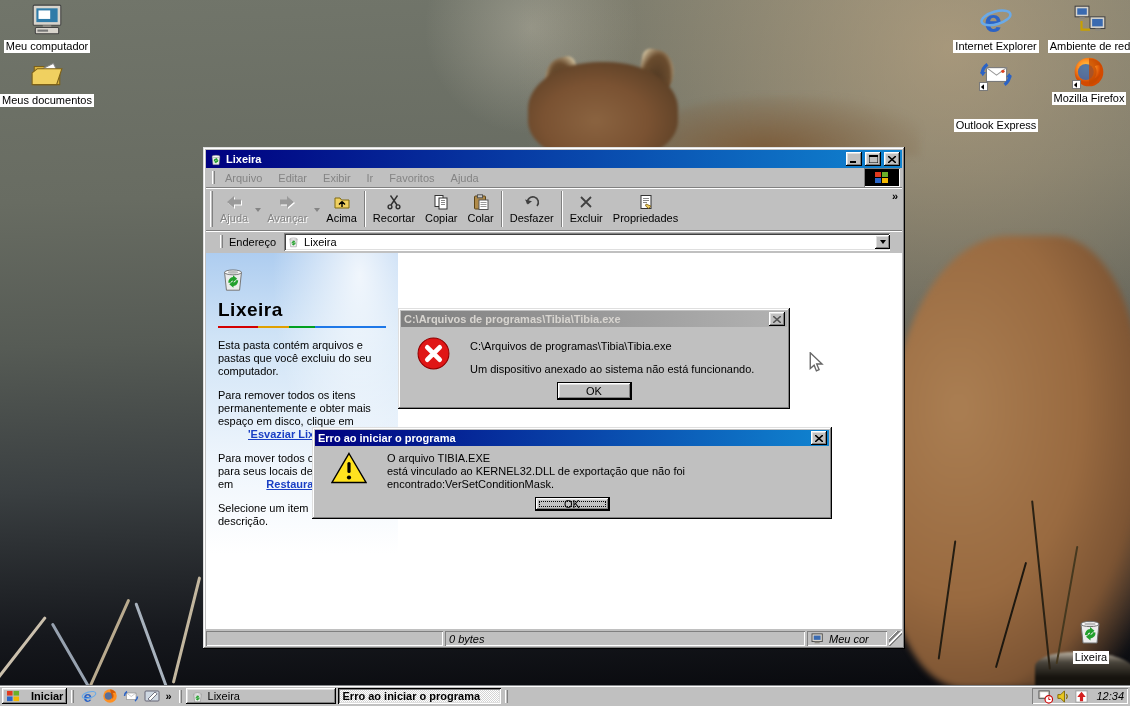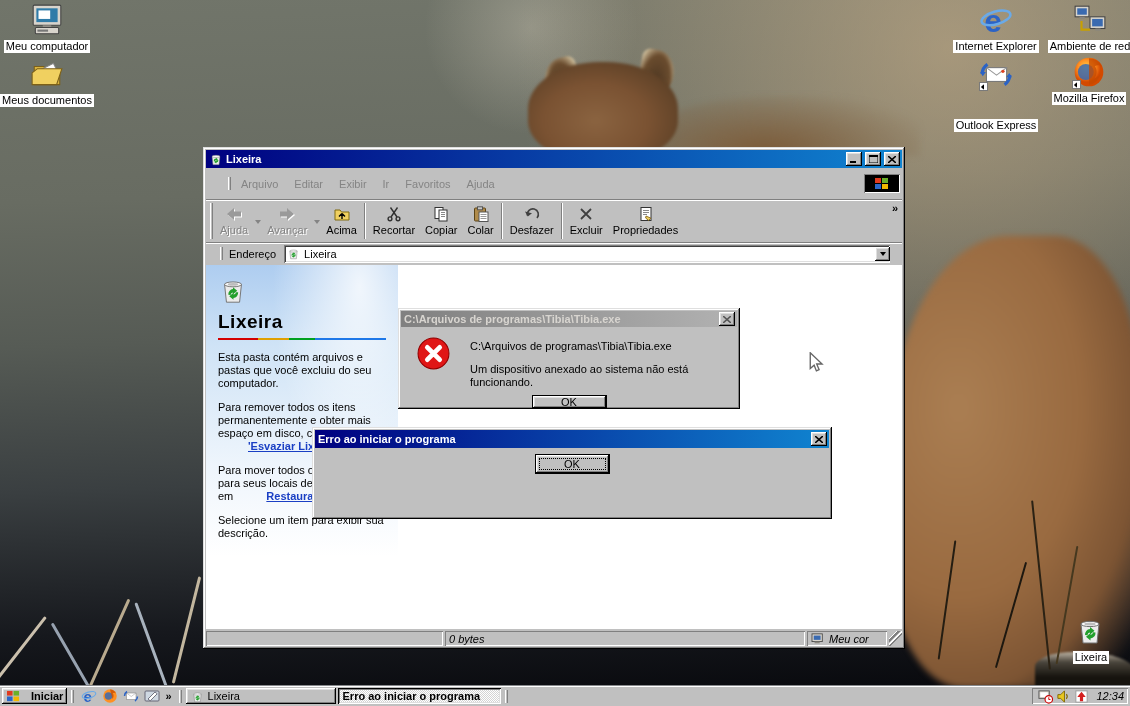--- a/index.html
+++ b/index.html
@@ -42,21 +42,21 @@
   .dicon .img { width:34px; height:34px; position:relative; }
   .dicon .lbl { margin-top:3px; background:#fff; color:#000; padding:0 2px; white-space:nowrap; line-height:13px; }
   .shortcut { position:absolute; left:0; bottom:0; width:9px; height:9px; background:#fff; border:1px solid #7a7a7a; }
   .shortcut:after { content:""; position:absolute; left:2px; top:2px; border:2px solid transparent; border-bottom-color:#000; border-left-color:#000; transform:rotate(45deg); }
   
   .window { position:absolute; left:203px; top:147px; width:702px; height:502px; padding:3px; display:flex; flex-direction:column; }
   .titlebar { height:18px; display:flex; align-items:center; gap:3px; padding:1px 2px 1px 3px;
     background:linear-gradient(90deg,#000080,#1084d0); color:#fff; font-weight:bold; }
   .titlebar .t { flex:1; white-space:nowrap; overflow:hidden; }
   .tbtn { width:16px; height:14px; display:flex; align-items:center; justify-content:center; flex:none; }
-  .menubar { height:31px; display:flex; align-items:center; padding-left:20px; }
+  .menubar { height:19px; display:flex; align-items:center; padding-left:4px; }
   .menubar .mi { padding:2px 8px; color:#848484; }
   .grip { width:3px; height:13px; margin:0 2px; border-left:1px solid #fff; border-right:1px solid #808080; flex:none; }
   .throbber { margin-left:auto; margin-right:2px; width:36px; height:19px; background:#000; display:flex; align-items:center; justify-content:center; box-shadow: inset 1px 1px 0 #808080, inset -1px -1px 0 #fff; }
   .toolbar { height:43px; display:flex; align-items:center; padding:1px 2px; border-top:1px solid #808080; box-shadow:inset 0 1px 0 #fff; position:relative; }
   .tbtn2 { height:39px; padding:2px 5px 1px; display:flex; flex-direction:column; align-items:center; justify-content:flex-start; gap:2px; color:#000; }
   .tbtn2 .ic { height:18px; display:flex; align-items:flex-end; }
   .tbtn2.dis { color:#848484; text-shadow:1px 1px 0 #fff; }
   .dd { width:9px; height:39px; display:flex; align-items:center; justify-content:center; }
   .dd:after { content:""; border:3px solid transparent; border-top:4px solid #848484; margin-top:4px; }
   .tsep { width:2px; height:36px; margin:0 2px; border-left:1px solid #808080; border-right:1px solid #fff; }
@@ -408,21 +408,21 @@
             <rect x="1" y="1" width="12" height="9" fill="#d8d4cc" stroke="#444"></rect>
             <rect x="3" y="3" width="8" height="5" fill="#3a6ab0"></rect>
             <rect x="4" y="10" width="6" height="2" fill="#8a867e"></rect>
           </svg>
         <span>Meu cor</span>
       </span>
       <span class="sgrip"></span>
     </div>
   </div>
 
-  <div class="dialog fr" style="left:398px;top:308px;width:342px;height:101px;z-index:10">
+  <div class="dialog fr" style="left:398px;top:308px;width:392px;height:101px;z-index:10">
     <div class="titlebar inactive-title">
       <span class="t">C:\Arquivos de programas\Tibia\Tibia.exe</span>
       <span class="tbtn bo">
           <svg width="8" height="7" viewBox="0 0 8 7">
             <path d="M0 0 L8 7 M8 0 L0 7" stroke="#555" stroke-width="1.6"></path>
           </svg>
         </span>
     </div>
     <div class="dlg-body">
       <svg width="33" height="33" viewBox="0 0 32 32" style="flex:none">
@@ -440,20 +440,31 @@
   </div>
 
   <div class="dialog fr" style="left:312px;top:427px;width:520px;height:92px;z-index:20">
     <div class="titlebar">
       <span class="t">Erro ao iniciar o programa</span>
       <span class="tbtn bo">
           <svg width="8" height="7" viewBox="0 0 8 7">
             <path d="M0 0 L8 7 M8 0 L0 7" stroke="#000" stroke-width="1.6"></path>
           </svg>
         </span>
+    </div>
+    <div class="dlg-body" style="padding-top:6px">
+      <svg width="36" height="32" viewBox="0 0 36 32" style="flex:none">
+          <path d="M18 1.5 L35 30.5 L1 30.5 Z" fill="#ffe21f" stroke="#000" stroke-width="1.4"></path>
+          <rect x="16.4" y="10" width="3.2" height="11" rx="1.6" fill="#000"></rect>
+          <circle cx="18" cy="25.5" r="2.1" fill="#000"></circle>
+        </svg>
+      <div class="dlg-text" style="padding-top:0">
+        <div>O arquivo TIBIA.EXE</div>
+        <div>está vinculado ao KERNEL32.DLL de exportação que não foi encontrado:VerSetConditionMask.</div>
+      </div>
     </div>
     <span class="okbtn bo">
         <span class="focus"></span>
         <span>OK</span>
       </span>
   </div>
 
   <svg class="cursor" width="18" height="21" viewBox="0 0 12 14">
       <path d="M1.5 .5 L1.5 11 L4.1 8.8 L5.6 12.6 L7.4 11.8 L5.8 8 L9.4 8 Z" fill="#fff" stroke="#666" stroke-width=".9"></path>
     </svg>

